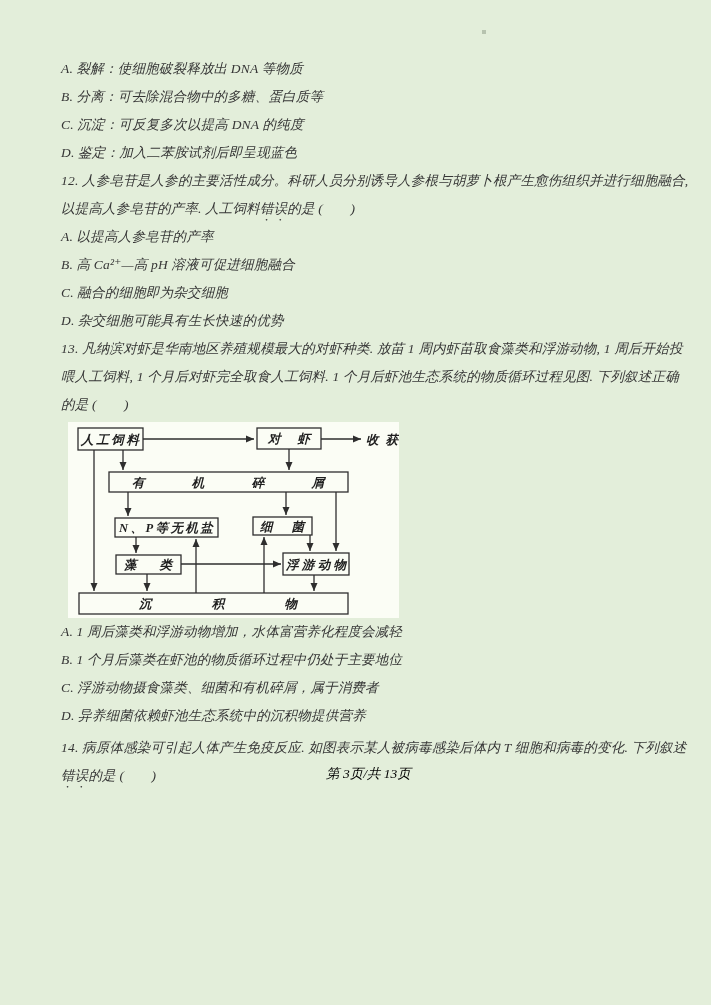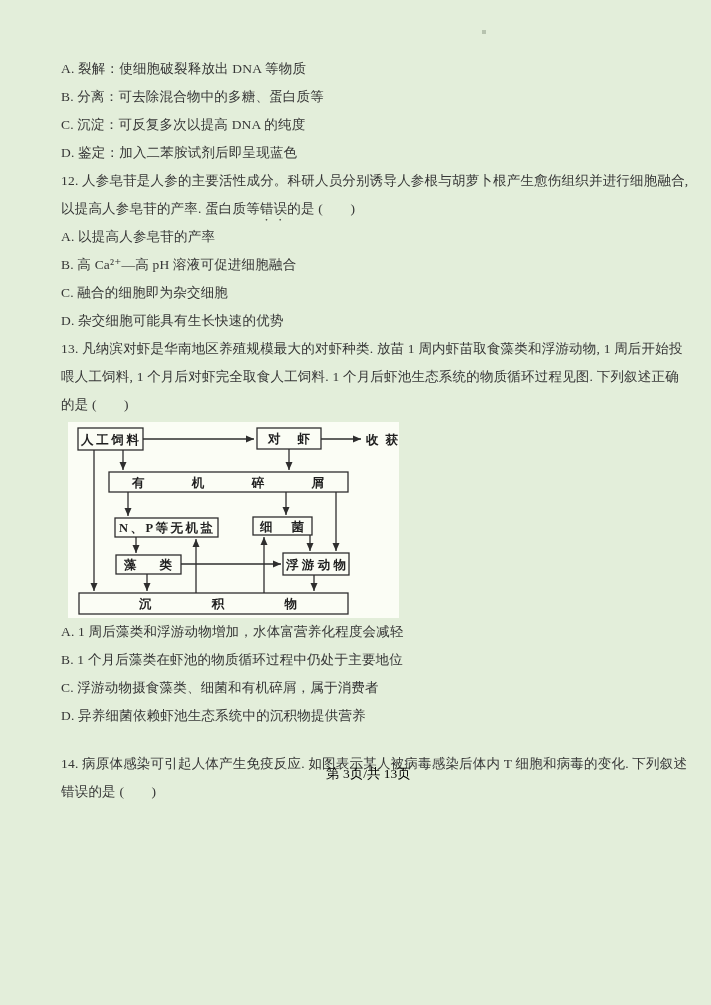--- a/index.html
+++ b/index.html
@@ -3,20 +3,21 @@
 <meta charset="utf-8">
 <style>
   html,body { margin:0; padding:0; background:#e3eeda; }
   .page {
     position:relative;
     width:711px; height:801px;
     background:#e3eeda;
     font-family:"Liberation Serif","DejaVu Serif",serif;
     color:#363636;
     overflow:hidden;
+    font-style:italic;
   }
   .content { position:absolute; left:61px; top:55px; width:606px; }
   .line {
     height:28px; line-height:28px;
     font-size:13.5px;
     white-space:nowrap;
     letter-spacing:0.2px;
   }
   .emph {
     -webkit-text-emphasis:dot;
@@ -45,21 +46,21 @@
   <div class="artifact-dot"></div>
 
   <div class="content">
 
     <div class="line">A. 裂解：使细胞破裂释放出 DNA 等物质</div>
     <div class="line">B. 分离：可去除混合物中的多糖、蛋白质等</div>
     <div class="line">C. 沉淀：可反复多次以提高 DNA 的纯度</div>
     <div class="line">D. 鉴定：加入二苯胺试剂后即呈现蓝色</div>
 
     <div class="line">12. 人参皂苷是人参的主要活性成分。科研人员分别诱导人参根与胡萝卜根产生愈伤组织并进行细胞融合,</div>
-    <div class="line"><span>以提高人参皂苷的产率. 蛋白质等</span><span class="emph">错误</span><span>的是 (　　)</span></div>
+    <div class="line"><span>以提高人参皂苷的产率. 人工饲料</span><span class="emph">错误</span><span>的是 (　　)</span></div>
     <div class="line">A. 以提高人参皂苷的产率</div>
     <div class="line">B. 高 Ca²⁺—高 pH 溶液可促进细胞融合</div>
     <div class="line">C. 融合的细胞即为杂交细胞</div>
     <div class="line">D. 杂交细胞可能具有生长快速的优势</div>
 
     <div class="line">13. 凡纳滨对虾是华南地区养殖规模最大的对虾种类. 放苗 1 周内虾苗取食藻类和浮游动物, 1 周后开始投</div>
     <div class="line">喂人工饲料, 1 个月后对虾完全取食人工饲料. 1 个月后虾池生态系统的物质循环过程见图. 下列叙述正确</div>
     <div class="line">的是 (　　)</div>
 
     <div class="figure-wrap">
@@ -111,19 +112,19 @@
           <text x="150" y="186" textLength="158" lengthAdjust="spacing">沉积物</text>
         </g>
       </svg>
     </div>
 
     <div class="line">A. 1 周后藻类和浮游动物增加，水体富营养化程度会减轻</div>
     <div class="line">B. 1 个月后藻类在虾池的物质循环过程中仍处于主要地位</div>
     <div class="line">C. 浮游动物摄食藻类、细菌和有机碎屑，属于消费者</div>
     <div class="line">D. 异养细菌依赖虾池生态系统中的沉积物提供营养</div>
 
-    <div class="line" style="margin-top:20px">14. 病原体感染可引起人体产生免疫反应. 如图表示某人被病毒感染后体内 T 细胞和病毒的变化. 下列叙述</div>
+    <div class="line" style="margin-top:4px">14. 病原体感染可引起人体产生免疫反应. 如图表示某人被病毒感染后体内 T 细胞和病毒的变化. 下列叙述</div>
     <div class="line"><span class="emph">错误</span><span>的是 (　　)</span></div>
 
   </div>
 
   <div class="footer">第 3页/共 13页</div>
 </div>
 
 </body></html>

